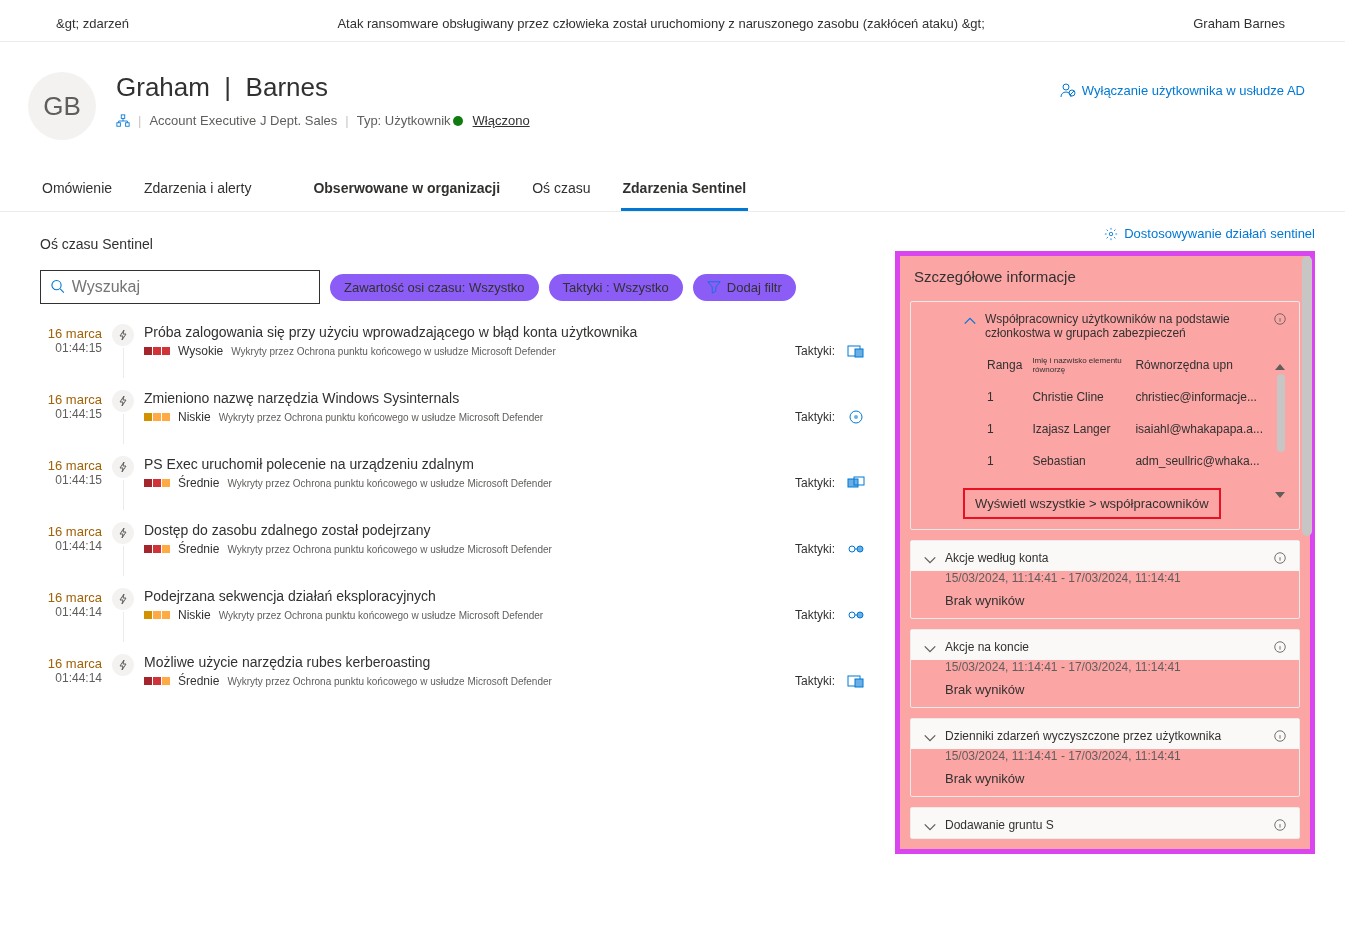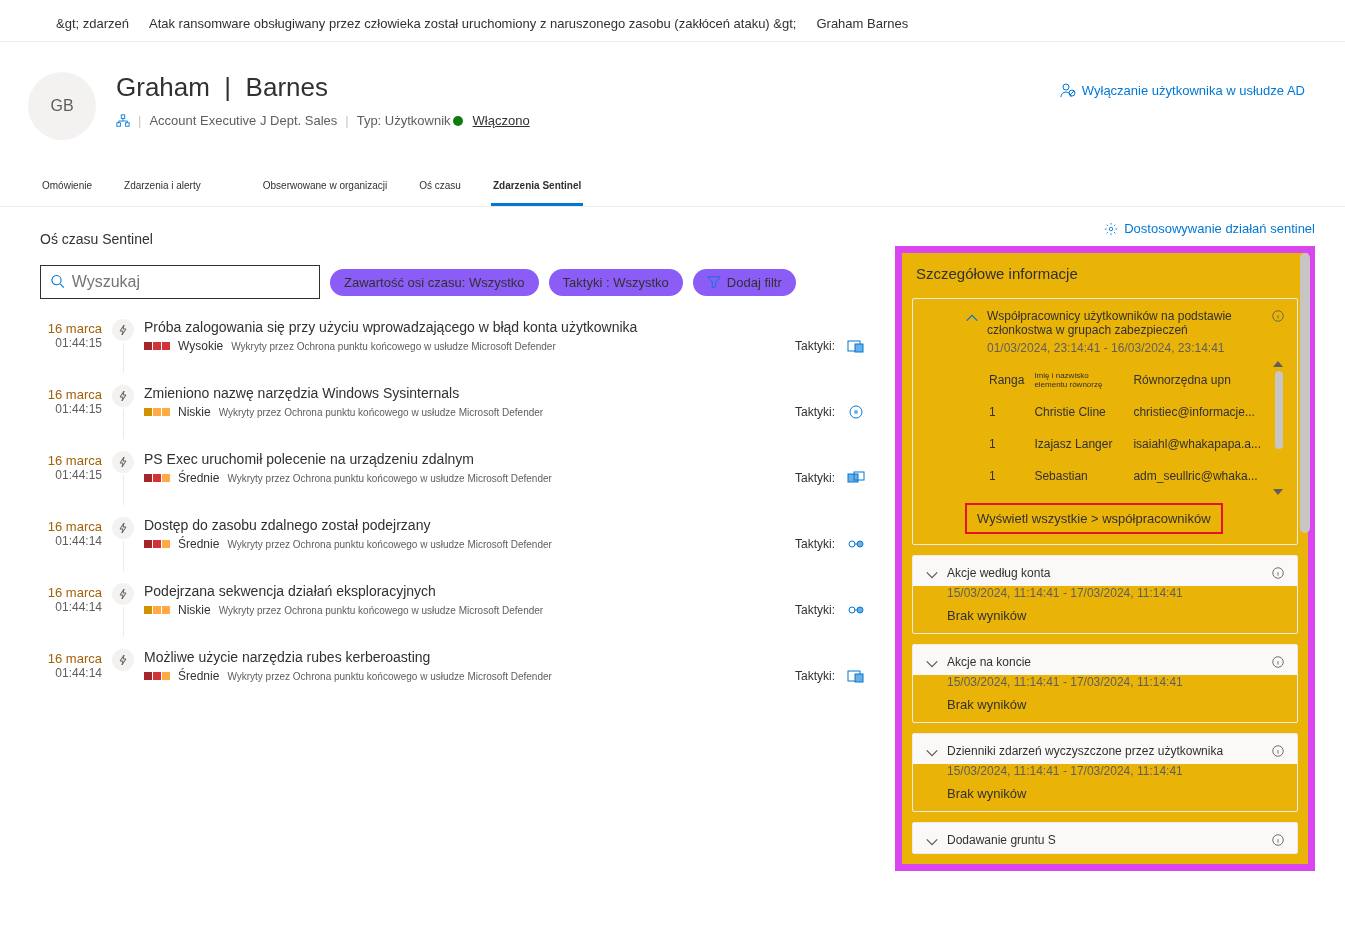--- a/index.html
+++ b/index.html
@@ -1,32 +1,32 @@
 <!DOCTYPE html>
 <html><head>
 <meta charset="utf-8">
 <style>
 * { box-sizing: border-box; margin: 0; padding: 0; }
 body { font-family: "Segoe UI", Arial, sans-serif; font-size: 13px; color: #323130; background: #fff; width: 1345px; }
-.breadcrumb { padding: 16px 60px 10px 56px; font-size: 13px; color: #323130; border-bottom: 1px solid #edebe9; display: flex; gap: 20px; align-items: center; }
+.breadcrumb { padding: 16px 60px 10px 56px; font-size: 13px; color: #323130; border-bottom: 1px solid #edebe9; display: flex; gap: 29px; align-items: center; justify-content: space-between; }
 .breadcrumb span { color: #323130; }
 .header { padding: 30px 40px 10px 28px; display: flex; align-items: flex-start; justify-content: space-between; }
 .header-left { display: flex; gap: 20px; }
-.avatar { width: 68px; height: 68px; border-radius: 50%; background: #f3f2f1; display: flex; align-items: center; justify-content: center; font-size: 16px; color: #605e5c; }
+.avatar { width: 68px; height: 68px; border-radius: 50%; background: #f3f2f1; display: flex; align-items: center; justify-content: center; font-size: 26px; color: #605e5c; }
 .title-block h1 { font-size: 26px; font-weight: 400; margin-bottom: 10px; }
 .subtitle { display: flex; align-items: center; gap: 8px; font-size: 13px; color: #605e5c; }
 .org-icon { width: 14px; height: 14px; display: inline-block; }
 .subtitle .divider { color: #c8c6c4; }
 .badge-dot { width: 10px; height: 10px; border-radius: 50%; background: #107c10; display: inline-block; margin-left: -6px; margin-right: 2px; }
 .enabled-link { text-decoration: underline; cursor: pointer; color: #323130; }
 .header-action { color: #0078d4; font-size: 13px; display: flex; align-items: center; gap: 6px; cursor: pointer; padding-top: 10px; }
 .tabs { display: flex; gap: 28px; padding: 0 40px; border-bottom: 1px solid #edebe9; margin-top: 20px; }
-.tab { padding: 10px 2px 12px 2px; font-size: 10px; color: #323130; cursor: pointer; border-bottom: 3px solid transparent; }
+.tab { padding: 10px 2px 12px 2px; font-size: 14px; color: #323130; cursor: pointer; border-bottom: 3px solid transparent; }
 .tab.active { border-bottom-color: #0078d4; font-weight: 600; }
-.tab:nth-child(3) { margin-left: 30px; }
+.tab:nth-child(3) { margin-left: 30px; font-weight: bold; }
 .content { display: flex; padding: 14px 30px 0 40px; gap: 20px; }
 .main-col { flex: 1; padding-right: 10px; }
 .right-col { width: 420px; position: relative; }
 .customize-link { text-align: right; color: #0078d4; font-size: 13px; margin-bottom: 10px; cursor: pointer; display: flex; justify-content: flex-end; align-items: center; gap: 6px; }
 .section-title { font-size: 14px; margin-bottom: 18px; margin-top: 10px; }
 .search-row { display: flex; gap: 10px; align-items: center; margin-bottom: 20px; }
 .search-box { display: flex; align-items: center; border: 1px solid #323130; padding: 6px 10px; width: 280px; height: 34px; }
 .search-box input { border: none; outline: none; font-size: 16px; width: 100%; color: #605e5c; }
 .search-box svg { margin-right: 6px; }
 .pill { background: #8b5cf6; border-radius: 20px; padding: 6px 14px; font-size: 13px; color: #323130; cursor: pointer; display: flex; align-items: center; gap: 6px; }
@@ -38,21 +38,21 @@
 .icon-line { width: 1px; flex: 1; background: #edebe9; margin-top: 2px; min-height: 30px; }
 .event-body { flex: 1; }
 .event-title { font-size: 14px; color: #323130; margin-bottom: 4px; }
 .event-meta { display: flex; align-items: center; gap: 8px; font-size: 11px; color: #605e5c; }
 .sev-boxes { display: flex; gap: 1px; }
 .sev-box { width: 8px; height: 8px; }
 .sev-label { font-size: 12px; color: #323130; }
 .detected { font-size: 10px; color: #605e5c; }
 .tactics-label { font-size: 12px; color: #323130; margin-left: auto; margin-right: 4px; }
 .tactics-icon { width: 18px; height: 14px; }
-.insights-panel { border: 7px solid #d946ef; background: #eab308; }
+.insights-panel { border: 5px solid #d946ef; background: #fca5a5; }
 .insights-header { padding: 12px 14px; font-size: 15px; }
 .insight-card { border: 1px solid #edebe9; margin: 4px 10px 10px 10px; border-radius: 2px; }
 .insight-card-hdr { display: flex; align-items: flex-start; padding: 10px 12px 4px 12px; gap: 8px; }
 .chevron { width: 14px; height: 14px; flex-shrink: 0; margin-top: 2px; cursor: pointer; }
 .insight-title { font-size: 12px; color: #323130; flex: 1; }
 .info-icon { width: 14px; height: 14px; flex-shrink: 0; }
 .insight-sub { font-size: 12px; color: #605e5c; padding: 0 12px 4px 34px; }
 .insight-body { padding: 4px 12px 10px 34px; font-size: 13px; }
 .peers-table { width: 100%; font-size: 12px; }
 .peers-table th { text-align: left; font-weight: 400; color: #323130; padding: 6px 4px; }
@@ -346,21 +346,20 @@
         <div class="insight-card-hdr">
           <svg class="chevron" viewBox="0 0 16 16">
               <path d="M2 11l6-6 6 6" fill="none" stroke="#0078d4" stroke-width="1.5"></path>
             </svg>
           <div class="insight-title">Współpracownicy użytkowników na podstawie członkostwa w grupach zabezpieczeń</div>
           <svg class="info-icon" viewBox="0 0 16 16">
               <circle cx="8" cy="8" r="6" fill="none" stroke="#605e5c"></circle>
               <path d="M8 5v0M8 7v4" stroke="#605e5c"></path>
             </svg>
         </div>
-        <div class="insight-sub">01/03/2024, 23:14:41 - 16/03/2024, 23:14:41</div>
         <table class="peers-table" style="margin:4px 20px 4px 30px; width:calc(100% - 60px);">
           <thead>
               <tr>
             <th>Ranga</th>
             <th>Imię i nazwisko elementu równorzę</th>
             <th>Równorzędna upn</th>
           </tr>
             </thead>
           <tbody id="peers-body">
               <tr>

